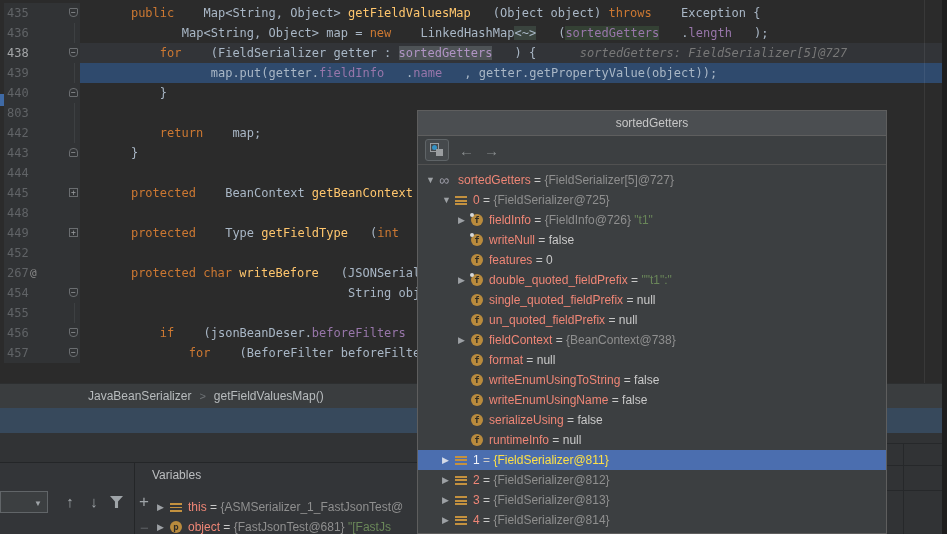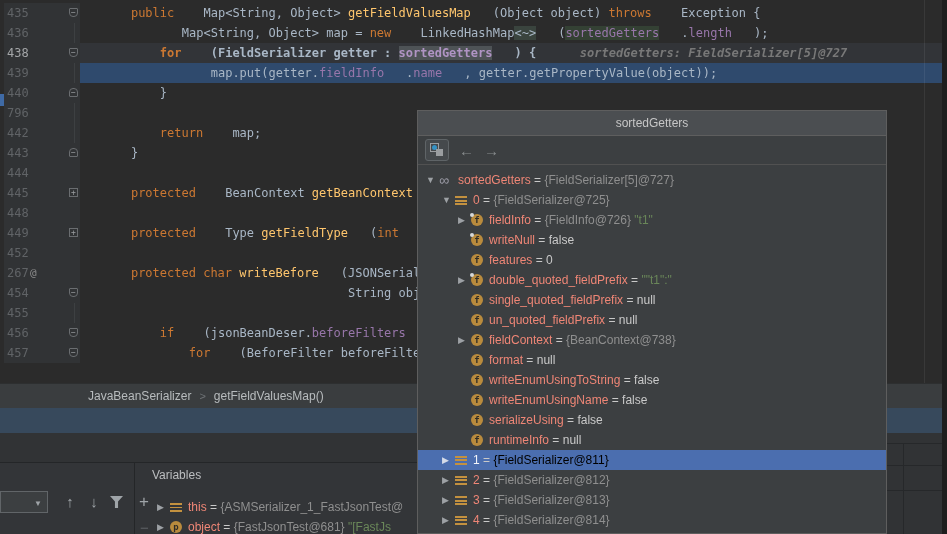--- a/index.html
+++ b/index.html
@@ -14,21 +14,21 @@
         font:12px/20px "DejaVu Sans Mono",monospace;}
   .lnum.current{color:#a4a6a8;}
   .gmark{position:absolute;left:30px;top:0;color:#8c8c8c;font:11px/20px "DejaVu Sans Mono",monospace;}
   .guide{position:absolute;left:74px;top:0;bottom:0;width:1px;background:#3d4042;}
   .fold{position:absolute;left:69px;top:5px;width:9px;height:9px;box-sizing:border-box;
         border:1px solid #6a6d70;background:#313335;color:#9da0a3;
         font:8px/7px "DejaVu Sans Mono",monospace;text-align:center;z-index:2;}
   .fold.open{border-radius:1px 1px 4px 4px;}
   .fold.end{border-radius:4px 4px 1px 1px;}
   .code{flex:1;margin:0;white-space:pre;font:12px/20px "DejaVu Sans Mono",monospace;color:#a9b7c6;}
-  .row-caret .code{background:#323438;font-weight:bold;}
+  .row-caret .code{background:#323438;}
   .row-exec .code{background:#2f4a6d;}
   .seg-kw{color:#cc7832;}
   .seg-pl{color:#a9b7c6;padding-left:22px;}
   .seg-me{color:#ffc66d;}
   .seg-fi{color:#9876aa;}
   .seg-hint{color:#787878;font-style:italic;}
   .seg-hlg{color:#9876aa;background:#344134;}
   .seg-hlgr{color:#b094c4;background:#4e5356;}
   .seg-fold2{color:#a9b7c6;background:#3a443e;}
   .seg-chip{color:#a9b7c6;background:#42453f;}
@@ -83,21 +83,21 @@
   .insp-btn{width:22px;height:20px;border:1px solid #5f6467;border-radius:3px;background:#45494c;
             position:relative;}
   .insp-back{position:absolute;left:4px;top:3px;width:9px;height:9px;border:1px solid #9a9da0;box-sizing:border-box;}
   .insp-dot{position:absolute;left:6px;top:5px;width:5px;height:5px;border-radius:50%;background:#3592c4;}
   .insp-front{position:absolute;left:10px;top:9px;width:7px;height:7px;background:#9a9da0;}
   .nav-arrow{color:#888c8e;font-size:15px;line-height:15px;}
   .p-tree{padding-top:5px;}
   .p-row{height:20px;display:flex;align-items:center;font-size:12px;white-space:pre;}
   .p-row.selected{background:#4b6eaf;}
   .p-row.selected .p-name{color:#f2f5fa;}
-  .p-row.selected .p-ref{color:#000000;}
+  .p-row.selected .p-ref{color:#fde047;}
   .p-row.selected .p-arrow{color:#d4dbe8;}
   
   .right-panel{position:absolute;left:887px;top:433px;width:60px;height:101px;background:#313335;}
   .right-panel .h1{position:absolute;left:0;right:0;top:10px;height:1px;background:#26282a;}
   .right-panel .h2{position:absolute;left:0;right:0;top:32px;height:1px;background:#26282a;}
   .right-panel .h3{position:absolute;left:0;right:0;top:57px;height:1px;background:#26282a;}
   .right-panel .v1{position:absolute;left:16px;top:10px;bottom:0;width:1px;background:#26282a;}
   
   .watermark{position:absolute;left:690px;top:498px;z-index:20;color:#f5f5f5;font-size:17px;
              letter-spacing:0.5px;}
@@ -122,21 +122,21 @@
       </div>
       <div class="line row-exec">
         <div class="gutter"><span class="lnum">439</span><span class="guide"></span></div>
         <pre class="code"><span class="seg-pl">            </span><span class="seg-pl">map.put(getter.</span><span class="seg-fi">fieldInfo</span><span class="seg-pl">.</span><span class="seg-fi">name</span><span class="seg-pl">, getter.getPropertyValue(object));</span></pre>
       </div>
       <div class="line">
         <div class="gutter"><span class="lnum">440</span><span class="fold end">−</span></div>
         <pre class="code"><span class="seg-pl">        }</span></pre>
       </div>
       <div class="line">
-        <div class="gutter"><span class="lnum">796</span><span class="guide"></span></div>
+        <div class="gutter"><span class="lnum">803</span><span class="guide"></span></div>
         <pre class="code"></pre>
       </div>
       <div class="line">
         <div class="gutter"><span class="lnum">442</span><span class="guide"></span></div>
         <pre class="code"><span class="seg-pl">        </span><span class="seg-kw">return </span><span class="seg-pl">map;</span></pre>
       </div>
       <div class="line">
         <div class="gutter"><span class="lnum">443</span><span class="fold end">−</span></div>
         <pre class="code"><span class="seg-pl">    }</span></pre>
       </div>

